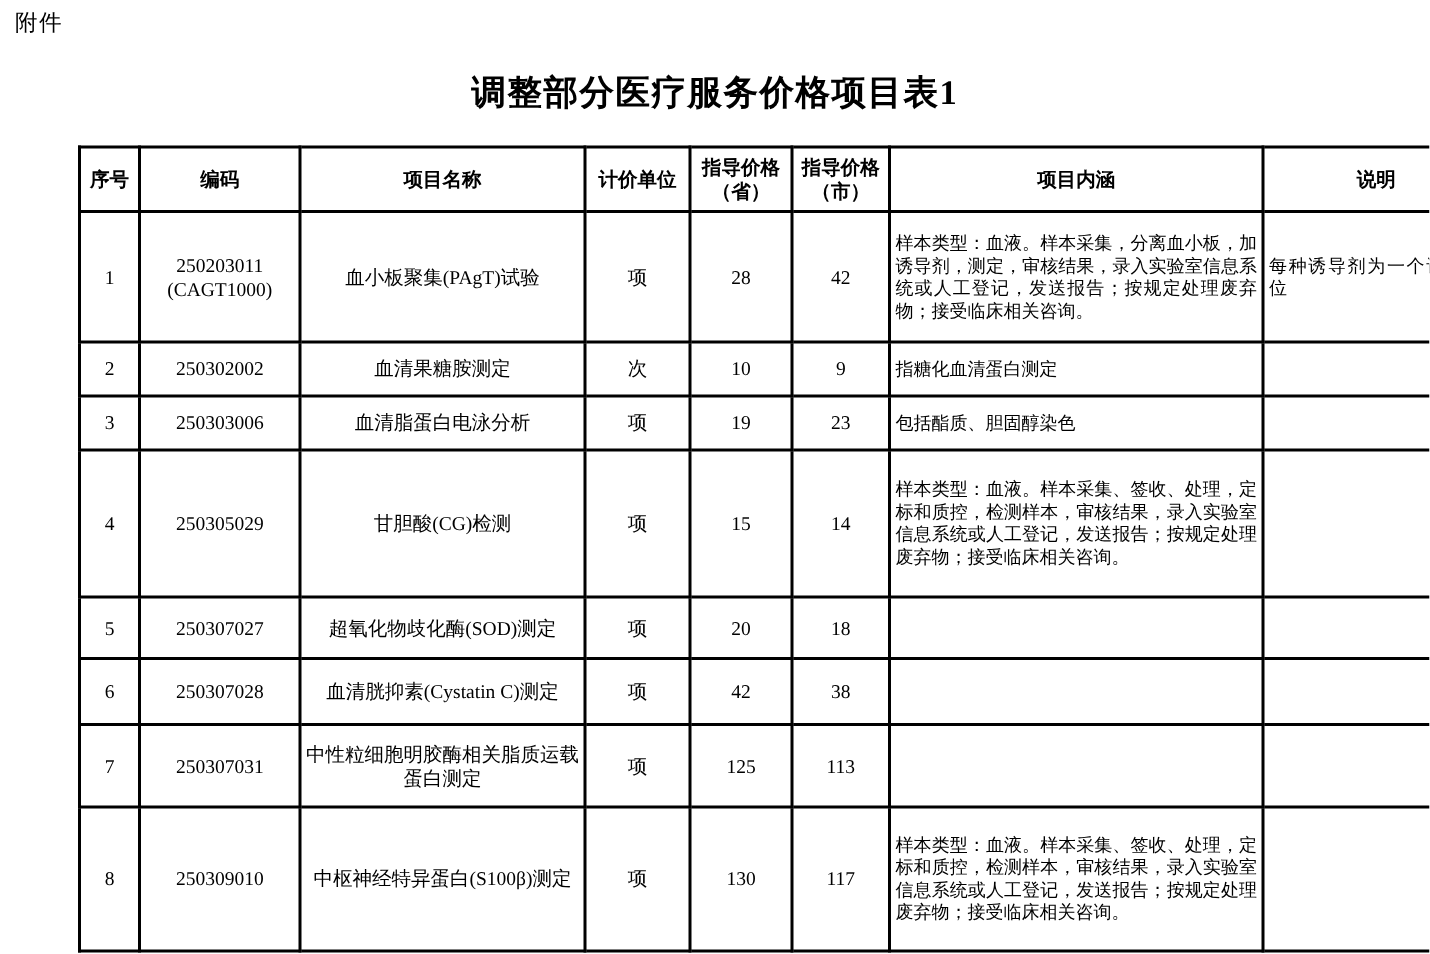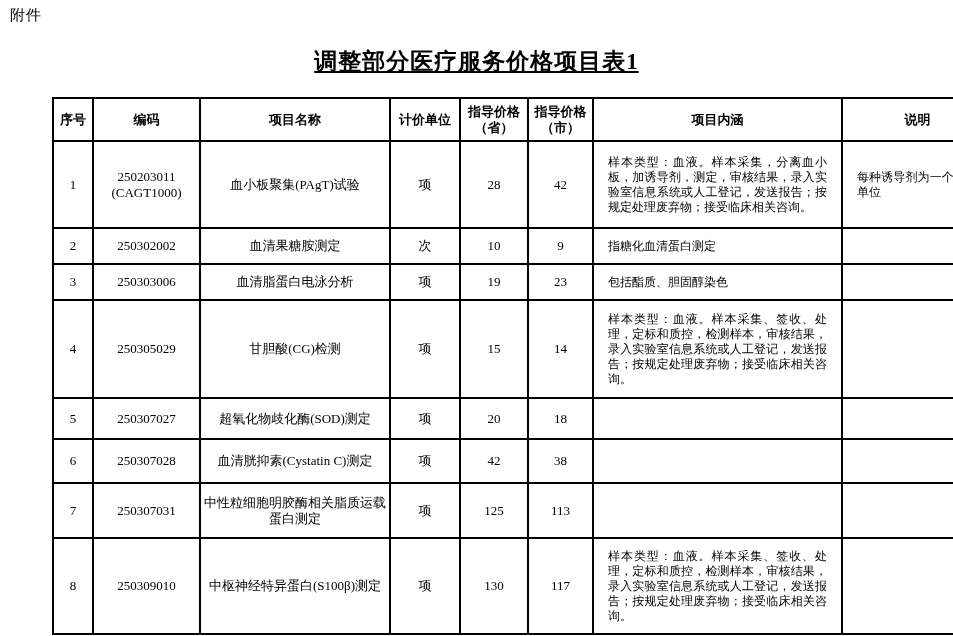--- a/index.html
+++ b/index.html
@@ -29,21 +29,20 @@
     position: absolute;
     left: 0;
     top: 46px;
     width: 953px;
     margin: 0;
     text-align: center;
     font-family: "Liberation Serif", "DejaVu Serif", serif;
     font-weight: 700;
     font-size: 23px;
     letter-spacing: 1px;
-    text-decoration: underline;
   }
   table.price-table {
     position: absolute;
     left: 8px;
     top: 97px;
     width: 940px;
     border-collapse: collapse;
     table-layout: fixed;
     margin-left: 44px;
   }
@@ -66,21 +65,21 @@
     font-size: 13px;
     vertical-align: middle;
     line-height: 16px;
   }
   td.cell-center { text-align: center; }
   td.cell-pre { white-space: pre-line; }
   td.cell-text {
     text-align: justify;
     font-size: 12px;
     line-height: 15px;
-    padding: 2px 14px;
+    padding: 2px 3px;
     vertical-align: middle;
   }
   tr.row-h-87 { height: 87px; }
   tr.row-h-36 { height: 36px; }
   tr.row-h-98 { height: 98px; }
   tr.row-h-41 { height: 41px; }
   tr.row-h-44 { height: 44px; }
   tr.row-h-55 { height: 55px; }
   tr.row-h-96 { height: 96px; }
 </style>

